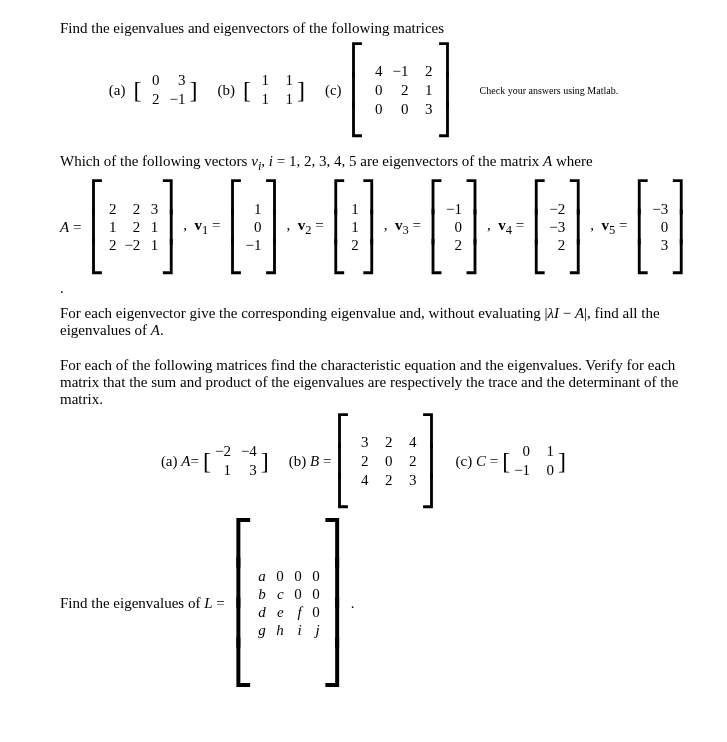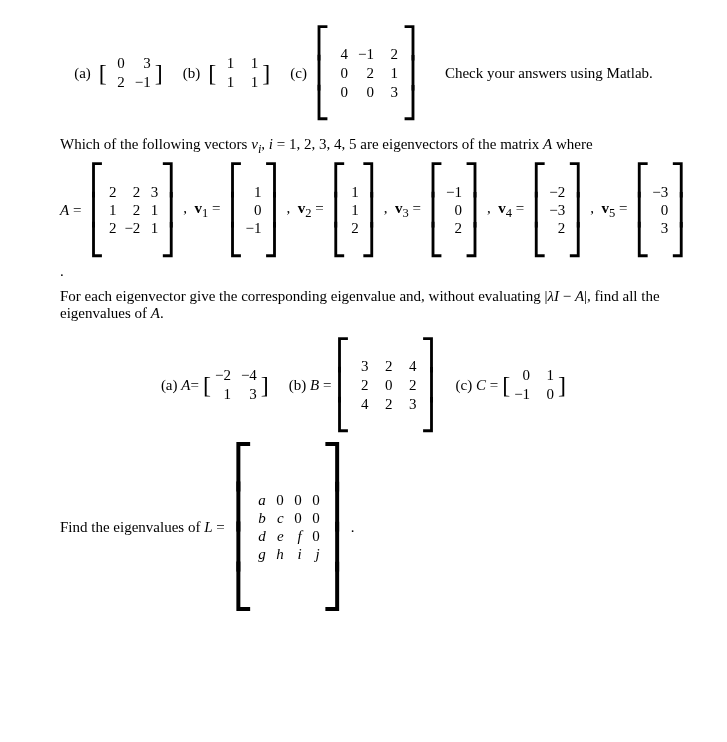--- a/index.html
+++ b/index.html
@@ -74,27 +74,30 @@
     .eq-row {
       display: flex;
       align-items: center;
       justify-content: center;
       gap: 20px;
       margin: 8px 0;
       flex-wrap: wrap;
     }
     .check-note {
       margin-left: 8px;
-      font-size: 15px;
+      font-size: 10px;
     }
   </style>
 </head>
 <body>
 
 <div class="problem">
+  <div class="indent">
+    <span>Find the eigenvalues and eigenvectors of the following matrices</span>
+  </div>
 
   <div class="eq-row">
 
     <div class="matrix-wrap">
       <span class="matrix-label">(a)</span>
       <span class="bracket-left">[</span>
       <div class="matrix-inner cols2">
         <span>0</span>
           <span>3</span>
         <span>2</span>
@@ -214,20 +217,23 @@
       <span class="bracket-sm-r" style="font-size:2em">⎤<br>⎥<br>⎦</span>
     </div>
     <span>.</span>
   </div>
   <div class="indent" style="margin-top:6px">
     <span>For each eigenvector give the corresponding eigenvalue and, without evaluating |<i>λI</i> − <i>A</i>|, find all the eigenvalues of <i>A</i>.</span>
   </div>
 </div>
 
 <div class="problem">
+  <div class="indent">
+    <span>For each of the following matrices find the characteristic equation and the eigenvalues. Verify for each matrix that the sum and product of the eigenvalues are respectively the trace and the determinant of the matrix.</span>
+  </div>
   <div class="eq-row" style="margin-top:8px">
 
     <div class="matrix-wrap">
       <span>(a) <i>A</i>=</span>
       <span class="bracket-left">[</span>
       <div class="matrix-inner cols2">
         <span>−2</span>
           <span>−4</span>
         <span>1</span>
           <span>3</span>

